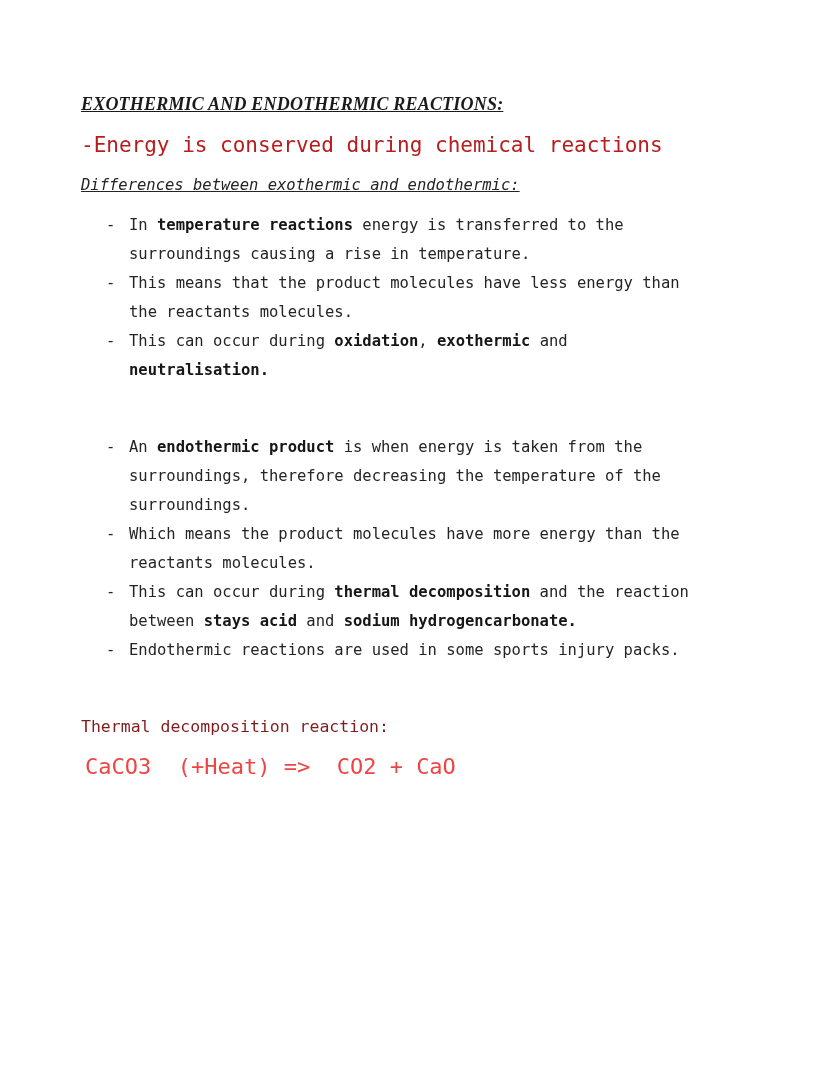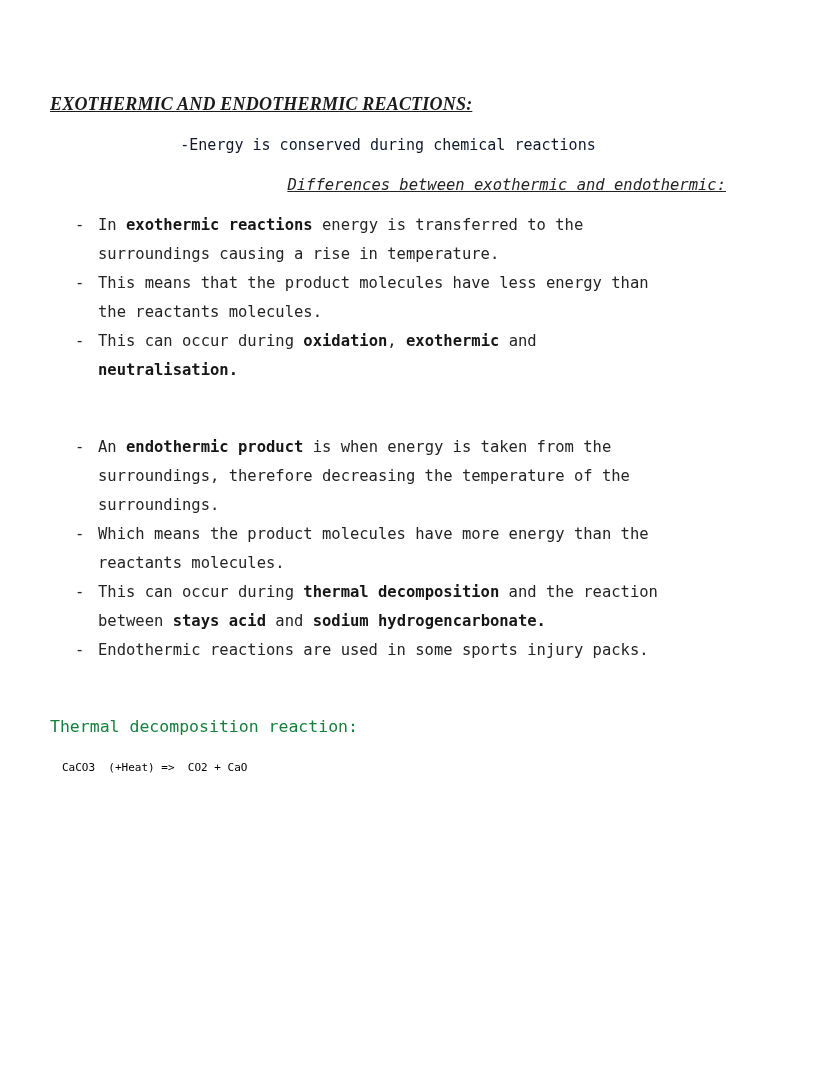--- a/index.html
+++ b/index.html
@@ -11,51 +11,49 @@
     width: 828px;
     height: 1071px;
     overflow: hidden;
     font-family: "DejaVu Sans Mono", monospace;
     color: #222222;
   }
   .doc {
     box-sizing: border-box;
     width: 828px;
     height: 1071px;
-    padding: 93px 102px 0 50px;
+    padding: 93px 102px 0 81px;
     background: #ffffff;
   }
   .title {
     font-family: "Liberation Serif", "DejaVu Serif", serif;
     font-size: 18px;
     line-height: 22px;
     font-weight: bold;
     font-style: italic;
     text-decoration: underline;
     color: #1b1b1b;
     margin: 0 0 16px 0;
     letter-spacing: 0.2px;
   }
   .body-text {
-    font-size: 15px;
+    font-size: 21px;
     line-height: 29px;
     margin: 0 0 11px 0;
-    color: #0f172a;
-    text-align: center;
+    color: #b91c1c;
   }
   .para-2 { margin-bottom: 49px; }
   .subheading {
     font-size: 15.5px;
     line-height: 29px;
     font-weight: normal;
     font-style: italic;
     text-decoration: underline;
     color: #242424;
     margin: 0 0 11px 0;
-    text-align: right;
   }
   .list {
     list-style: none;
     margin: 0 0 48px 0;
     padding: 0 0 0 25px;
   }
   .list-2 { margin-bottom: 47px; }
   .li {
     display: flex;
     align-items: flex-start;
@@ -72,47 +70,47 @@
     max-width: 578px;
   }
   .li-text b, .li-text .seg-b {
     font-weight: bold;
     color: #161616;
   }
   .h3 {
     font-size: 16.5px;
     line-height: 29px;
     font-weight: normal;
-    color: #15803d;
+    color: #7f1d1d;
     margin: 8px 0 11px 0;
   }
   .equation {
-    font-size: 11px;
+    font-size: 22px;
     line-height: 29px;
-    color: #000000;
-    margin: 12px;
+    color: #ef4444;
+    margin: 4px;
     white-space: pre;
   }
 </style>
 </head>
 <body>
 
 <div class="doc">
 
   <h1 class="title">EXOTHERMIC AND ENDOTHERMIC REACTIONS:</h1>
 
   <p class="body-text">-Energy is conserved during chemical reactions</p>
 
 
   <h2 class="subheading">Differences between exothermic and endothermic:</h2>
 
   <ul class="list">
     <li class="li">
       <span class="dash">-</span>
-      <span class="li-text"><span>In </span><b>exothermic reactions</b><span> energy is transferred to the surroundings causing a rise in temperature.</span></span>
+      <span class="li-text"><span>In </span><b>temperature reactions</b><span> energy is transferred to the surroundings causing a rise in temperature.</span></span>
     </li>
     <li class="li">
       <span class="dash">-</span>
       <span class="li-text"><span>This means that the product molecules have less energy than the reactants molecules.</span></span>
     </li>
     <li class="li">
       <span class="dash">-</span>
       <span class="li-text"><span>This can occur during </span><b>oxidation</b><span>, </span><b>exothermic</b><span> and </span><b>neutralisation.</b></span>
     </li>
   </ul>

